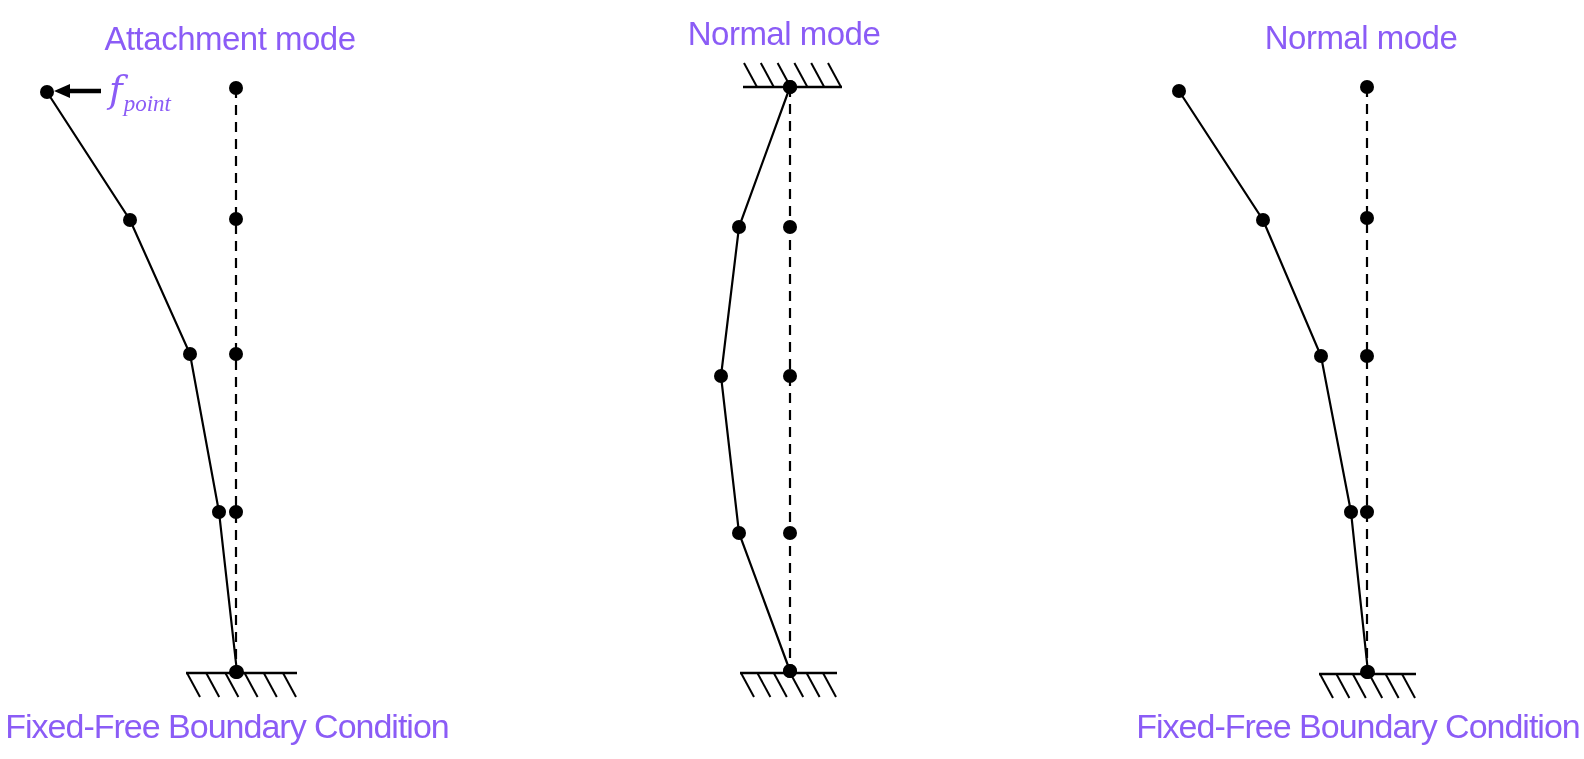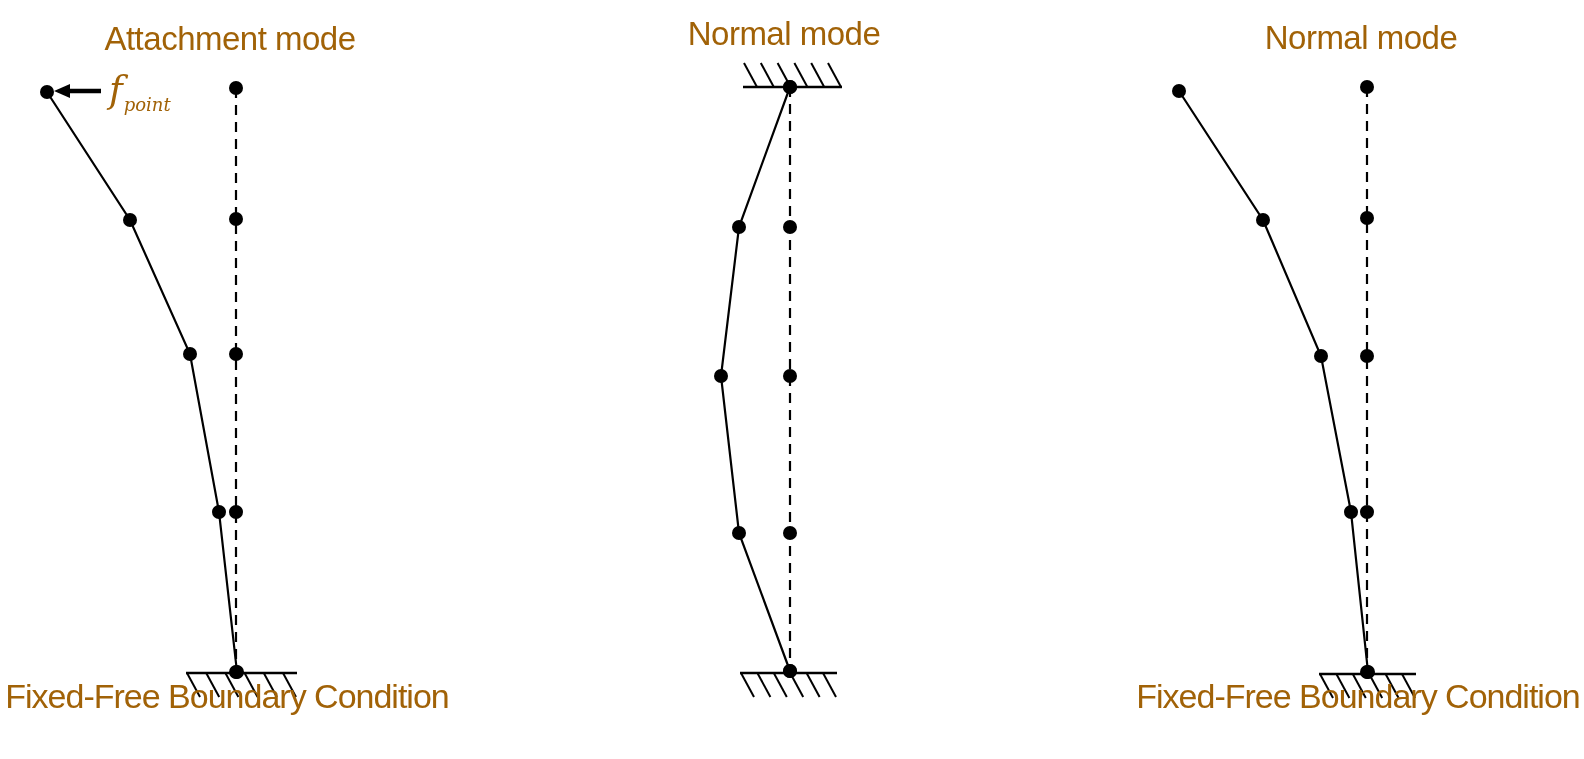--- a/index.html
+++ b/index.html
@@ -2,55 +2,55 @@
 <html><head>
 <meta charset="utf-8">
 <style>
   html,body{margin:0;padding:0;background:#ffffff;}
   #stage{
     position:relative;
     width:1584px;height:759px;
     background:#ffffff;
     overflow:hidden;
     font-family:"Liberation Sans", sans-serif;
-    color:#a16207;
+    color:#8b5cf6;
   }
   #diagram-svg{position:absolute;left:0;top:0;}
   .title{
     position:absolute;
     transform:translateX(-50%);
     font-size:33px;
     letter-spacing:-0.5px;
     white-space:nowrap;
     line-height:1.1;
   }
   .blabel{
     position:absolute;
-    top:678px;
+    top:708px;
     transform:translateX(-50%);
     font-size:34px;
     letter-spacing:-1px;
     white-space:nowrap;
     line-height:1.1;
   }
   .t1{left:230px;top:21px;}
   .t2{left:784px;top:16px;}
   .t3{left:1361px;top:20px;}
   .l1{left:227px;}
   .l2{left:780px;}
   .l3{left:1358px;}
   .force-label{
     position:absolute;
     left:109px;top:68px;
     font-family:"DejaVu Serif", serif;
     font-style:italic;
     white-space:nowrap;
   }
   .force-label .fmain{font-size:37px;}
-  .force-label .fsub{font-size:18px;position:relative;top:9px;left:1px;}
+  .force-label .fsub{font-size:23px;position:relative;top:9px;left:1px;font-family:Liberation Serif, serif;}
 </style>
 </head>
 <body>
 
 <div id="stage">
   <svg id="diagram-svg" width="1584" height="759" viewBox="0 0 1584 759">
       <line x1="236" y1="88" x2="236" y2="672" stroke="#000000" stroke-width="2.2" stroke-dasharray="10 7"></line>
       <polyline points="47,92 130,220 190,354 219,512 237,672" fill="none" stroke="#000000" stroke-width="2.2"></polyline>
       <line x1="186" y1="673" x2="297" y2="673" stroke="#000000" stroke-width="2.4"></line>
       <line x1="187" y1="673" x2="200" y2="697" stroke="#000000" stroke-width="2"></line>

